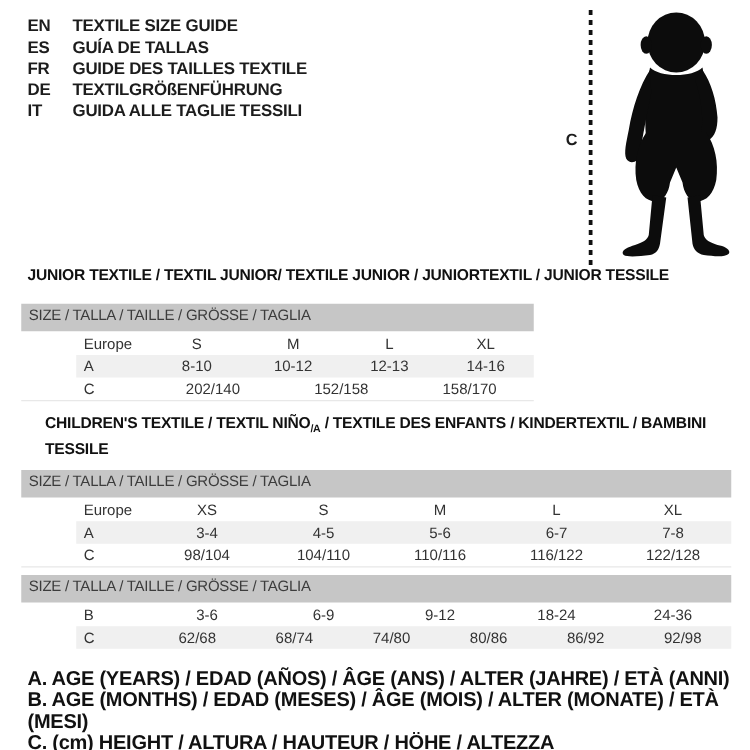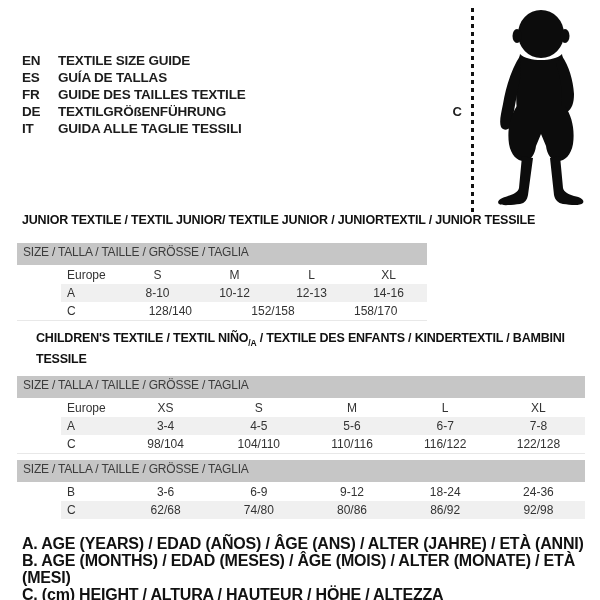--- a/index.html
+++ b/index.html
@@ -2,21 +2,21 @@
 <html><head>
 <meta charset="utf-8">
 <style>
   html,body { margin:0; padding:0; }
   body {
     width:600px; height:600px; background:#ffffff;
     font-family:"Liberation Sans", sans-serif;
     color:#1c1c1c; position:relative; overflow:hidden;
   }
   .top { position:relative; height:210px; }
-  .languages { position:absolute; top:12px; left:22px;margin-top:40px; }
+  .languages { position:absolute; top:12px; left:22px; }
   .lang-row { display:flex; font-weight:bold; font-size:13.5px; line-height:17px; letter-spacing:-0.2px; }
   .lang-code { width:36px; flex:0 0 36px; }
   .figure { position:absolute; top:8px; right:6px; height:206px; display:flex; align-items:stretch; }
   .figure-label { align-self:center; font-weight:bold; font-size:13px; margin-right:9px; }
   .dash { width:3px; flex:0 0 3px; background:repeating-linear-gradient(#111 0 4px, transparent 4px 8px); margin-right:10px; }
   .baby-svg { display:block; }
 
   .section-title {
     margin:0 0 0 22px; font-weight:bold; font-size:12.5px;
     letter-spacing:-0.2px; line-height:16px; color:#111;
@@ -104,21 +104,21 @@
     </div>
     <div class="st-row striped">
       <span class="st-label">A</span>
       <span class="st-cell">8-10</span>
       <span class="st-cell">10-12</span>
       <span class="st-cell">12-13</span>
       <span class="st-cell">14-16</span>
     </div>
     <div class="st-row">
       <span class="st-label">C</span>
-      <span class="st-cell">128/140</span>
+      <span class="st-cell">202/140</span>
       <span class="st-cell">152/158</span>
       <span class="st-cell">158/170</span>
     </div>
   </div>
 </div>
 
 <div>
   <div id="children-title" class="section-title"><span>CHILDREN'S TEXTILE / TEXTIL NIÑO</span><sub>/A</sub><span> / TEXTILE DES ENFANTS / KINDERTEXTIL / BAMBINI TESSILE</span></div>
   <div id="children-table" class="size-table wide-table table-endline">
     <div class="st-header">SIZE / TALLA / TAILLE / GRÖSSE / TAGLIA</div>
@@ -156,20 +156,21 @@
       <span class="st-label">B</span>
       <span class="st-cell">3-6</span>
       <span class="st-cell">6-9</span>
       <span class="st-cell">9-12</span>
       <span class="st-cell">18-24</span>
       <span class="st-cell">24-36</span>
     </div>
     <div class="st-row striped">
       <span class="st-label">C</span>
       <span class="st-cell">62/68</span>
+      <span class="st-cell">68/74</span>
       <span class="st-cell">74/80</span>
       <span class="st-cell">80/86</span>
       <span class="st-cell">86/92</span>
       <span class="st-cell">92/98</span>
     </div>
   </div>
 </div>
 
 <div class="notes">
   <div class="note-line">A. AGE (YEARS) / EDAD (AÑOS) / ÂGE (ANS) / ALTER (JAHRE) / ETÀ (ANNI)</div>

